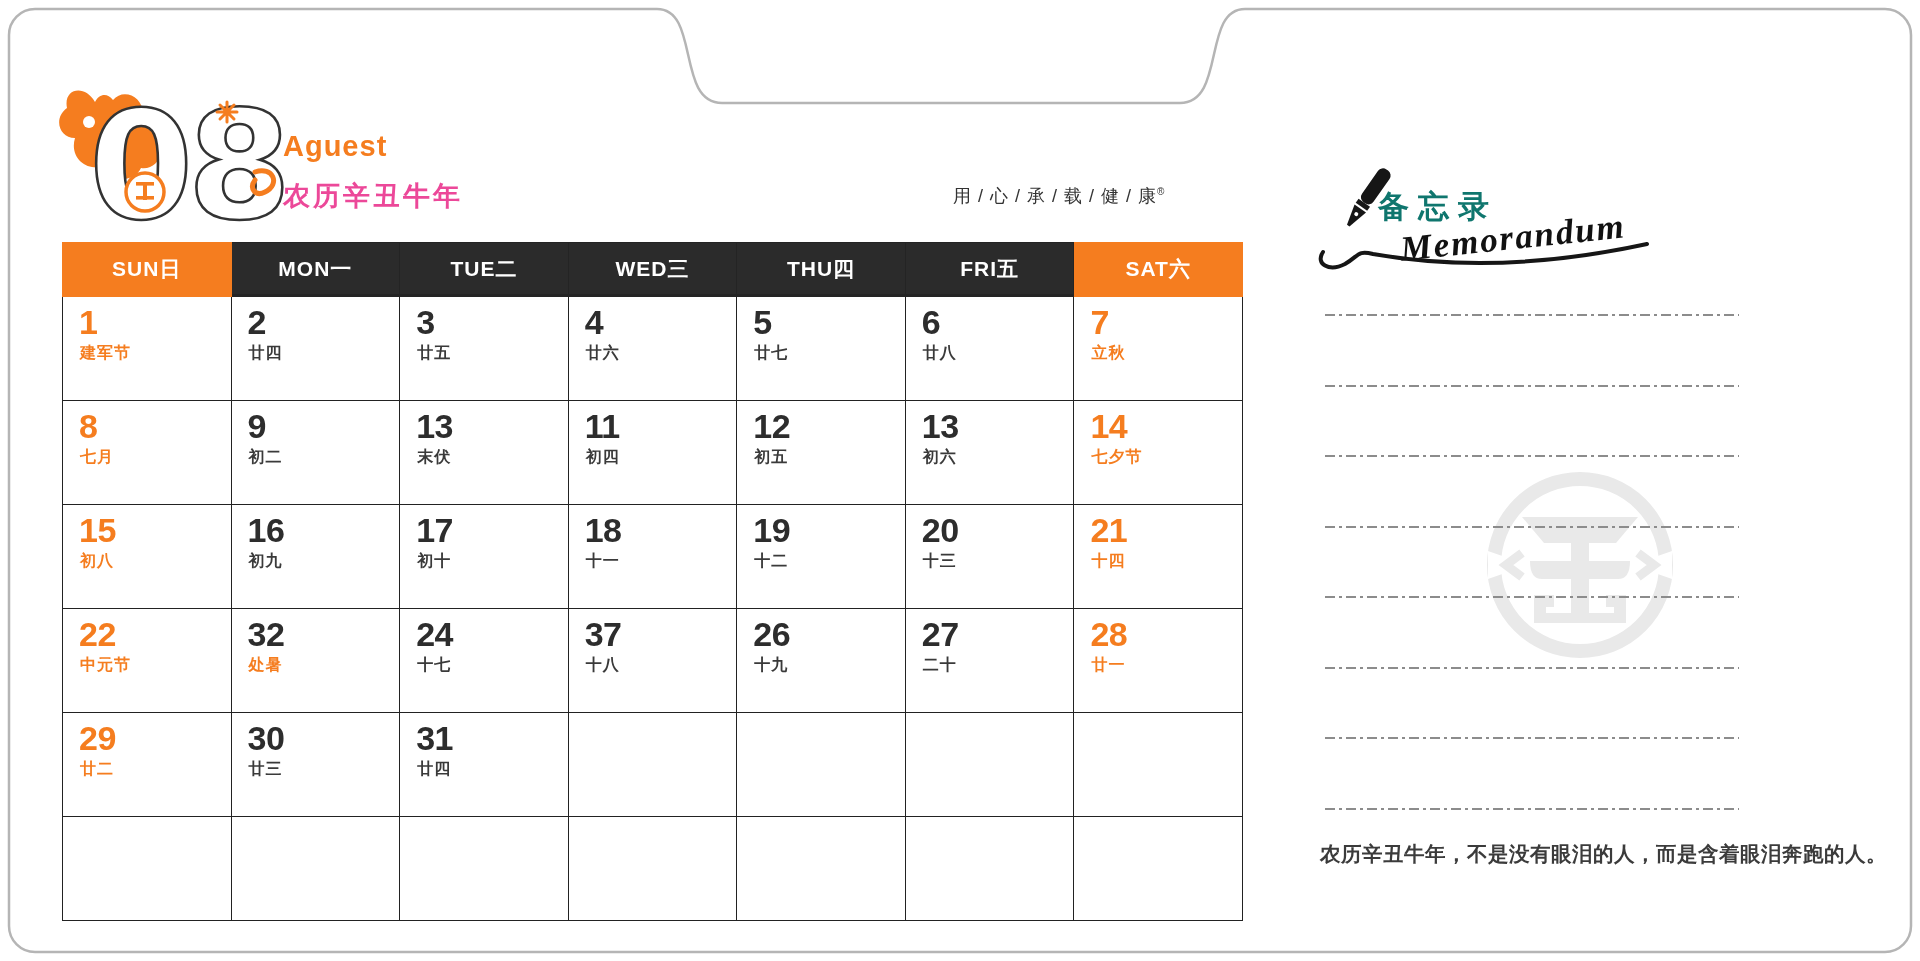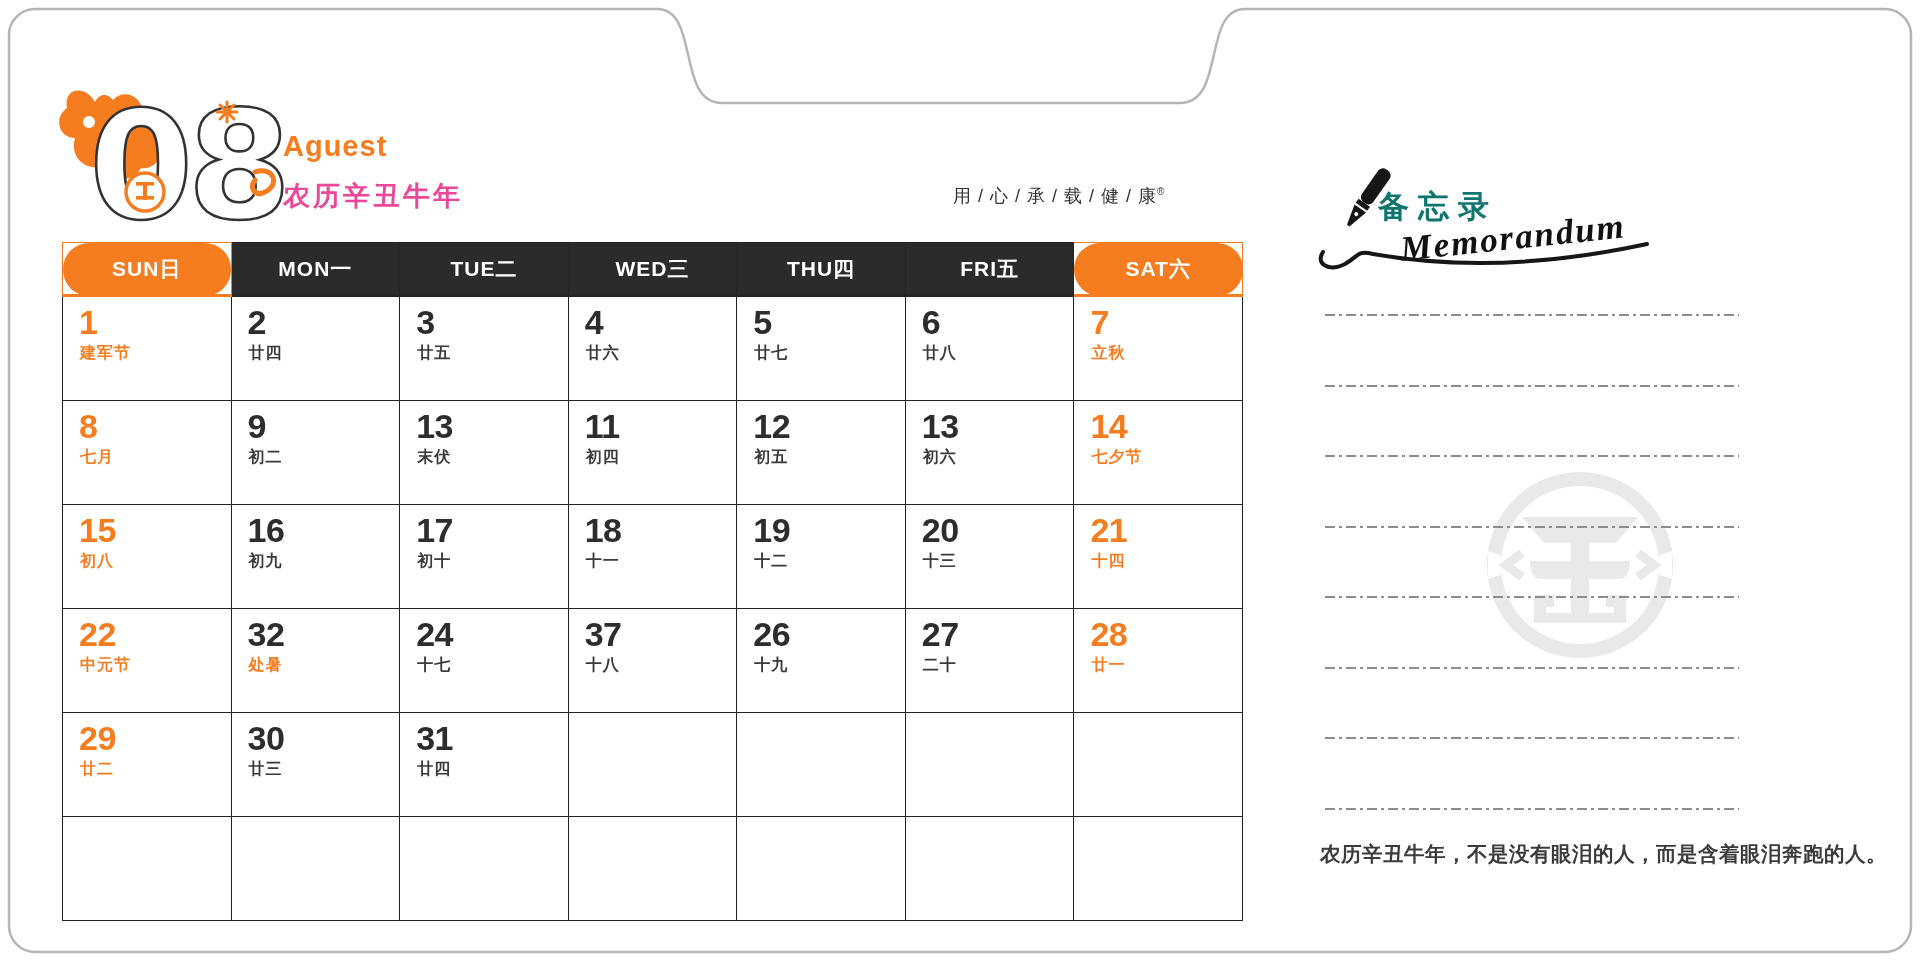--- a/index.html
+++ b/index.html
@@ -16,21 +16,21 @@
   #month-name{left:283px;top:130px;font-size:29px;font-weight:bold;color:var(--accent);letter-spacing:1px;}
   #lunar-year{left:283px;top:178px;font-size:27px;font-weight:bold;color:#ec4899;letter-spacing:3px;}
   #brand-phrase{left:953px;top:184px;width:290px;text-align:left;font-size:18px;color:#333;font-weight:500;letter-spacing:1px;}
   #brand-phrase sup{font-size:10px;}
   
   #calendar{left:62px;top:242px;width:1181px;border-collapse:collapse;table-layout:fixed;}
   #calendar th{
     height:49px;background:var(--header-dark);color:#fff;font-size:21px;font-weight:bold;
     letter-spacing:1px;border:1.6px solid #242424;border-bottom:3.5px solid #242424;
   }
-  #calendar th.hl{background:var(--accent);border-color:var(--accent);border-radius:26px;}
+  #calendar th.hl{background:var(--accent);border-color:var(--accent);}
   #calendar td{
     height:101px;vertical-align:top;border:1.6px solid var(--grid-border);background:#fff;
   }
   .num{font-size:34px;font-weight:bold;color:var(--text-dark);line-height:1.02;margin:7px 0 0 15px;letter-spacing:-0.5px;}
   .lunar{font-size:16px;font-weight:600;color:var(--lunar-text);margin:3px 16px 0 16px;letter-spacing:1px;}
   .orange{color:var(--accent) !important;}
   
   #memo-title{left:1378px;top:186px;font-size:31px;font-weight:bold;color:#0f766e;letter-spacing:9px;}
   #memo-subtitle{left:1400px;top:218px;font-size:35px;font-weight:bold;font-style:italic;
     font-family:"Liberation Serif","DejaVu Serif",serif;color:#111;transform:rotate(-6deg);letter-spacing:2px;}

